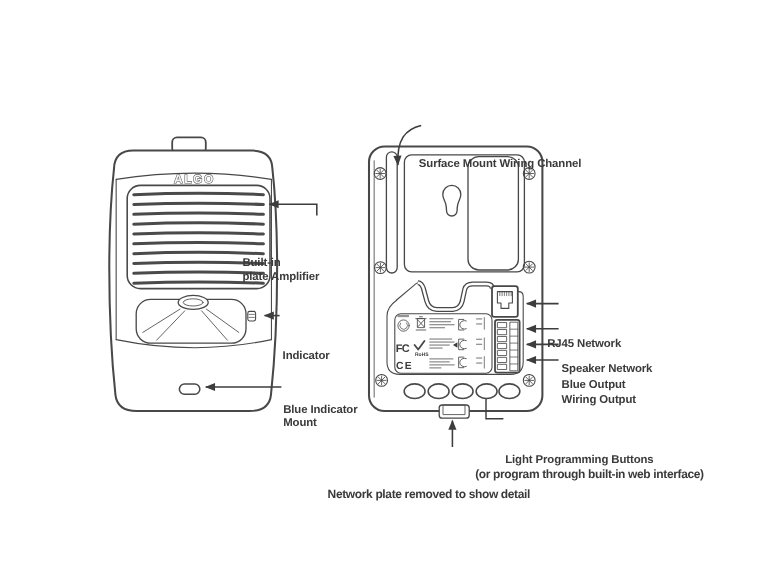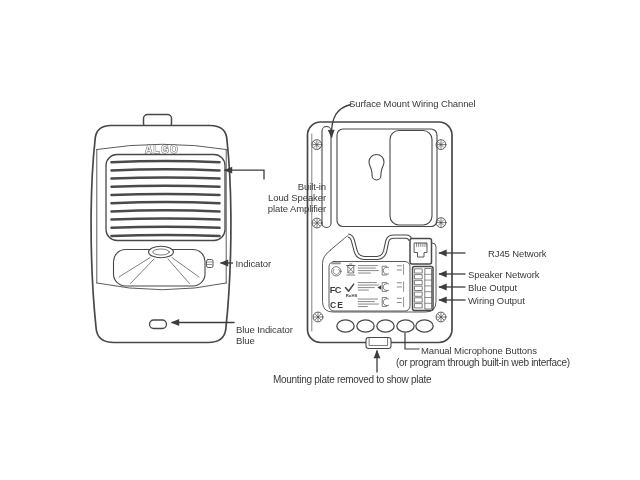--- a/index.html
+++ b/index.html
@@ -1,22 +1,22 @@
 <!DOCTYPE html>
 <html><head>
 <meta charset="utf-8">
 <style>
   html,body{margin:0;padding:0;background:#ffffff;}
   #stage{position:relative;width:640px;height:480px;background:#ffffff;overflow:hidden;
          font-family:"Liberation Sans","DejaVu Sans",sans-serif;}
   #stage svg{position:absolute;left:0;top:0;}
-  .lbl{position:absolute;font-weight:normal;font-size:9.5px;line-height:11px;color:#3a3a3a;
-       letter-spacing:-0.1px;white-space:nowrap;}
+  .lbl{position:absolute;font-weight:bold;font-size:9.5px;line-height:11px;color:#3a3a3a;
+       letter-spacing:-0.1px;white-space:nowrap;margin-top:33px;}
   .sm{font-size:10px;letter-spacing:-0.3px;}
-  .ctr{text-align:right;}
+  .ctr{text-align:left;}
   .ln{fill:none;stroke:#484848;stroke-width:1.2;stroke-linecap:round;stroke-linejoin:round;}
   .w{fill:#ffffff;}
   .t17{stroke-width:1.7}.t15{stroke-width:1.5}.t13{stroke-width:1.3}.t11{stroke-width:1.1}
   .t09{stroke-width:0.9}.t07{stroke-width:0.7}.t06{stroke-width:0.6}
   .slat{fill:none;stroke:#4a4a4a;stroke-width:2.5;stroke-linecap:round;}
   .ar{fill:none;stroke:#3d3d3d;stroke-width:1.3;marker-end:url(#ah);}
   .pl{fill:none;stroke:#3d3d3d;stroke-width:1.2;}
   .bar{fill:#949494;stroke:none;}
   .chan{fill:none;stroke:#484848;stroke-width:4.2;stroke-linejoin:round;}
   .chanw{fill:none;stroke:#ffffff;stroke-width:2.1;stroke-linejoin:round;}
@@ -214,34 +214,33 @@
     <path class="ar" d="M465.5,300 H439"></path>
     <path class="pl" d="M405,332.5 V349 H419.5"></path>
     <path class="ar" d="M377,372.5 V350.5"></path>
   </g>
 </svg>
 
 <div class="lbl" style="left:349px;top:97.5px">Surface Mount Wiring Channel</div>
 
 <div class="lbl ctr" style="left:202px;top:180.5px;width:124px">
   <span style="display:block">Built-in</span>
-  <span style="display:block">Loud Speaker</span>
   <span style="display:block">plate Amplifier</span>
 </div>
 
 <div class="lbl" style="left:235.5px;top:257.5px">Indicator</div>
 
-<div class="lbl" style="left:236px;top:324px">
+<div class="lbl" style="left:236px;top:303px">
   <span style="display:block">Blue Indicator</span>
-  <span style="display:block">Blue</span>
+  <span style="display:block">Mount</span>
 </div>
 
-<div class="lbl" style="left:488px;top:248px">RJ45 Network</div>
+<div class="lbl" style="left:456px;top:248px">RJ45 Network</div>
 <div class="lbl" style="left:468px;top:269px">Speaker Network</div>
 <div class="lbl" style="left:468px;top:282px">Blue Output</div>
 <div class="lbl" style="left:468px;top:295px">Wiring Output</div>
 
-<div class="lbl" style="left:421px;top:344.5px">Manual Microphone Buttons</div>
+<div class="lbl" style="left:421px;top:344.5px">Light Programming Buttons</div>
 <div class="lbl sm" style="left:396px;top:357px">(or program through built-in web interface)</div>
 
-<div class="lbl sm" style="left:273px;top:373.5px">Mounting plate removed to show plate</div>
+<div class="lbl sm" style="left:273px;top:373.5px">Network plate removed to show detail</div>
 
 </div>
 
 </body></html>

